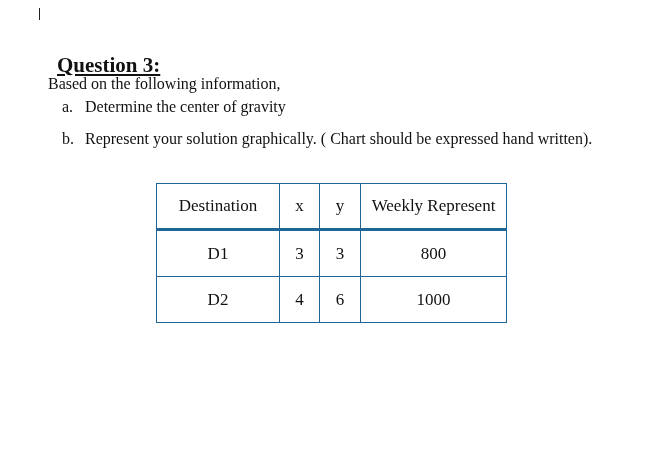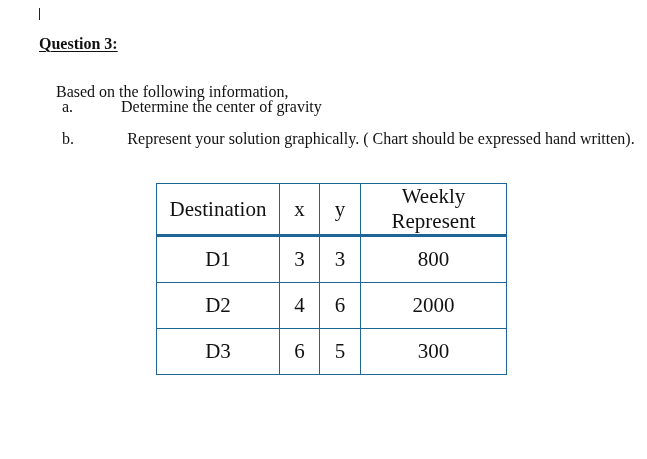--- a/index.html
+++ b/index.html
@@ -20,60 +20,59 @@
       left: 39px;
       top: 8px;
       width: 1px;
       height: 12px;
       background: #222222;
     }
     .question-title {
       position: absolute;
       left: 39px;
       top: 35px;
-      font-size: 16px;
+      font-size: 21px;
       font-weight: bold;
       text-decoration: underline;
       text-underline-offset: 2px;
-      margin: 0;
+      margin: 18px;
     }
     .intro {
       position: absolute;
       left: 39px;
       top: 66px;
       font-size: 16px;
-      margin: 17px;
+      margin: 9px;
     }
     .list-item {
       position: absolute;
       font-size: 16px;
       margin: 0;
       line-height: 20px;
     }
     .list-item .marker {
       position: absolute;
       left: 0;
       top: 0;
     }
     .list-item .text {
       position: absolute;
       left: 23px;
       top: 0;
-      margin-left: 36px;
     }
     #item-a { left: 62px; top: 97px; width: 560px; height: 22px; }
     #item-b { left: 62px; top: 129px; width: 560px; height: 44px; }
-    #item-b .text { width: 520px; text-align: center; }
+    #item-b .text { width: 520px; }
 
     table.data-table {
       position: absolute;
       left: 156px;
       top: 183px;
       border-collapse: collapse;
-      font-size: 21px;
+      font-size: 17px;
       table-layout: fixed;
     }
     table.data-table th,
     table.data-table td {
       border: 1.5px solid #1f6595;
       text-align: center;
       vertical-align: middle;
       font-weight: normal;
       padding: 0;
     }
@@ -128,22 +127,16 @@
     <tr>
       <td>D1</td>
       <td>3</td>
       <td>3</td>
       <td>800</td>
     </tr>
     <tr>
       <td>D2</td>
       <td>4</td>
       <td>6</td>
-      <td>2000</td>
-    </tr>
-    <tr>
-      <td>D3</td>
-      <td>6</td>
-      <td>5</td>
-      <td>300</td>
+      <td>1000</td>
     </tr>
   </tbody>
 </table>
 
 </body></html>

